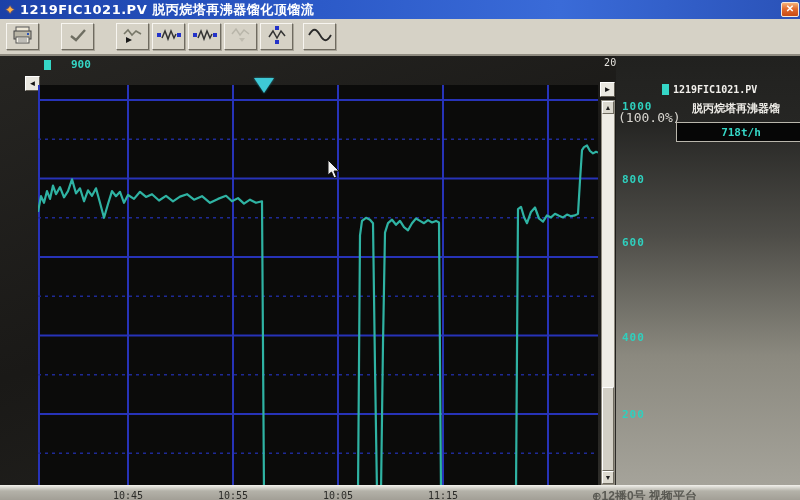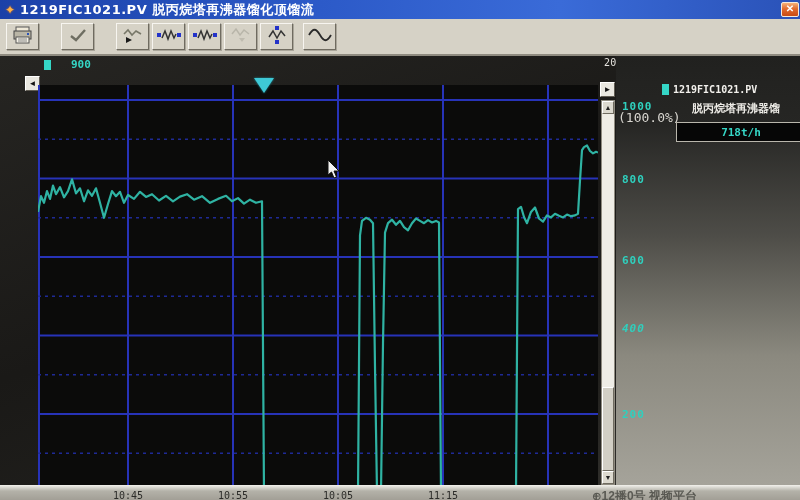--- a/index.html
+++ b/index.html
@@ -214,22 +214,22 @@
     <div class="vscroll">
       <div class="vs-btn vs-up">▲</div>
       <div class="vs-thumb"></div>
       <div class="vs-btn vs-down">▼</div>
     </div>
 
     <div class="right-panel">
       <div id="y-labels">
           <div class="y-label" style="top: 44px;">1000</div>
           <div class="y-label" style="top: 116.5px;">800</div>
-          <div class="y-label" style="top: 198px;">600</div>
-          <div class="y-label" style="top: 266px; font-style: italic;">400</div>
+          <div class="y-label" style="top: 180px;">600</div>
+          <div class="y-label" style="top: 275px;">400</div>
           <div class="y-label" style="top: 352px;">200</div>
         </div>
       <div class="scale-label">(100.0%)</div>
 
       <div class="legend-tag">
         <span class="legend-swatch"></span>
         <span>1219FIC1021.PV</span>
       </div>
       <div class="legend-desc">脱丙烷塔再沸器馏</div>
       <div class="value-box">718t/h</div>

